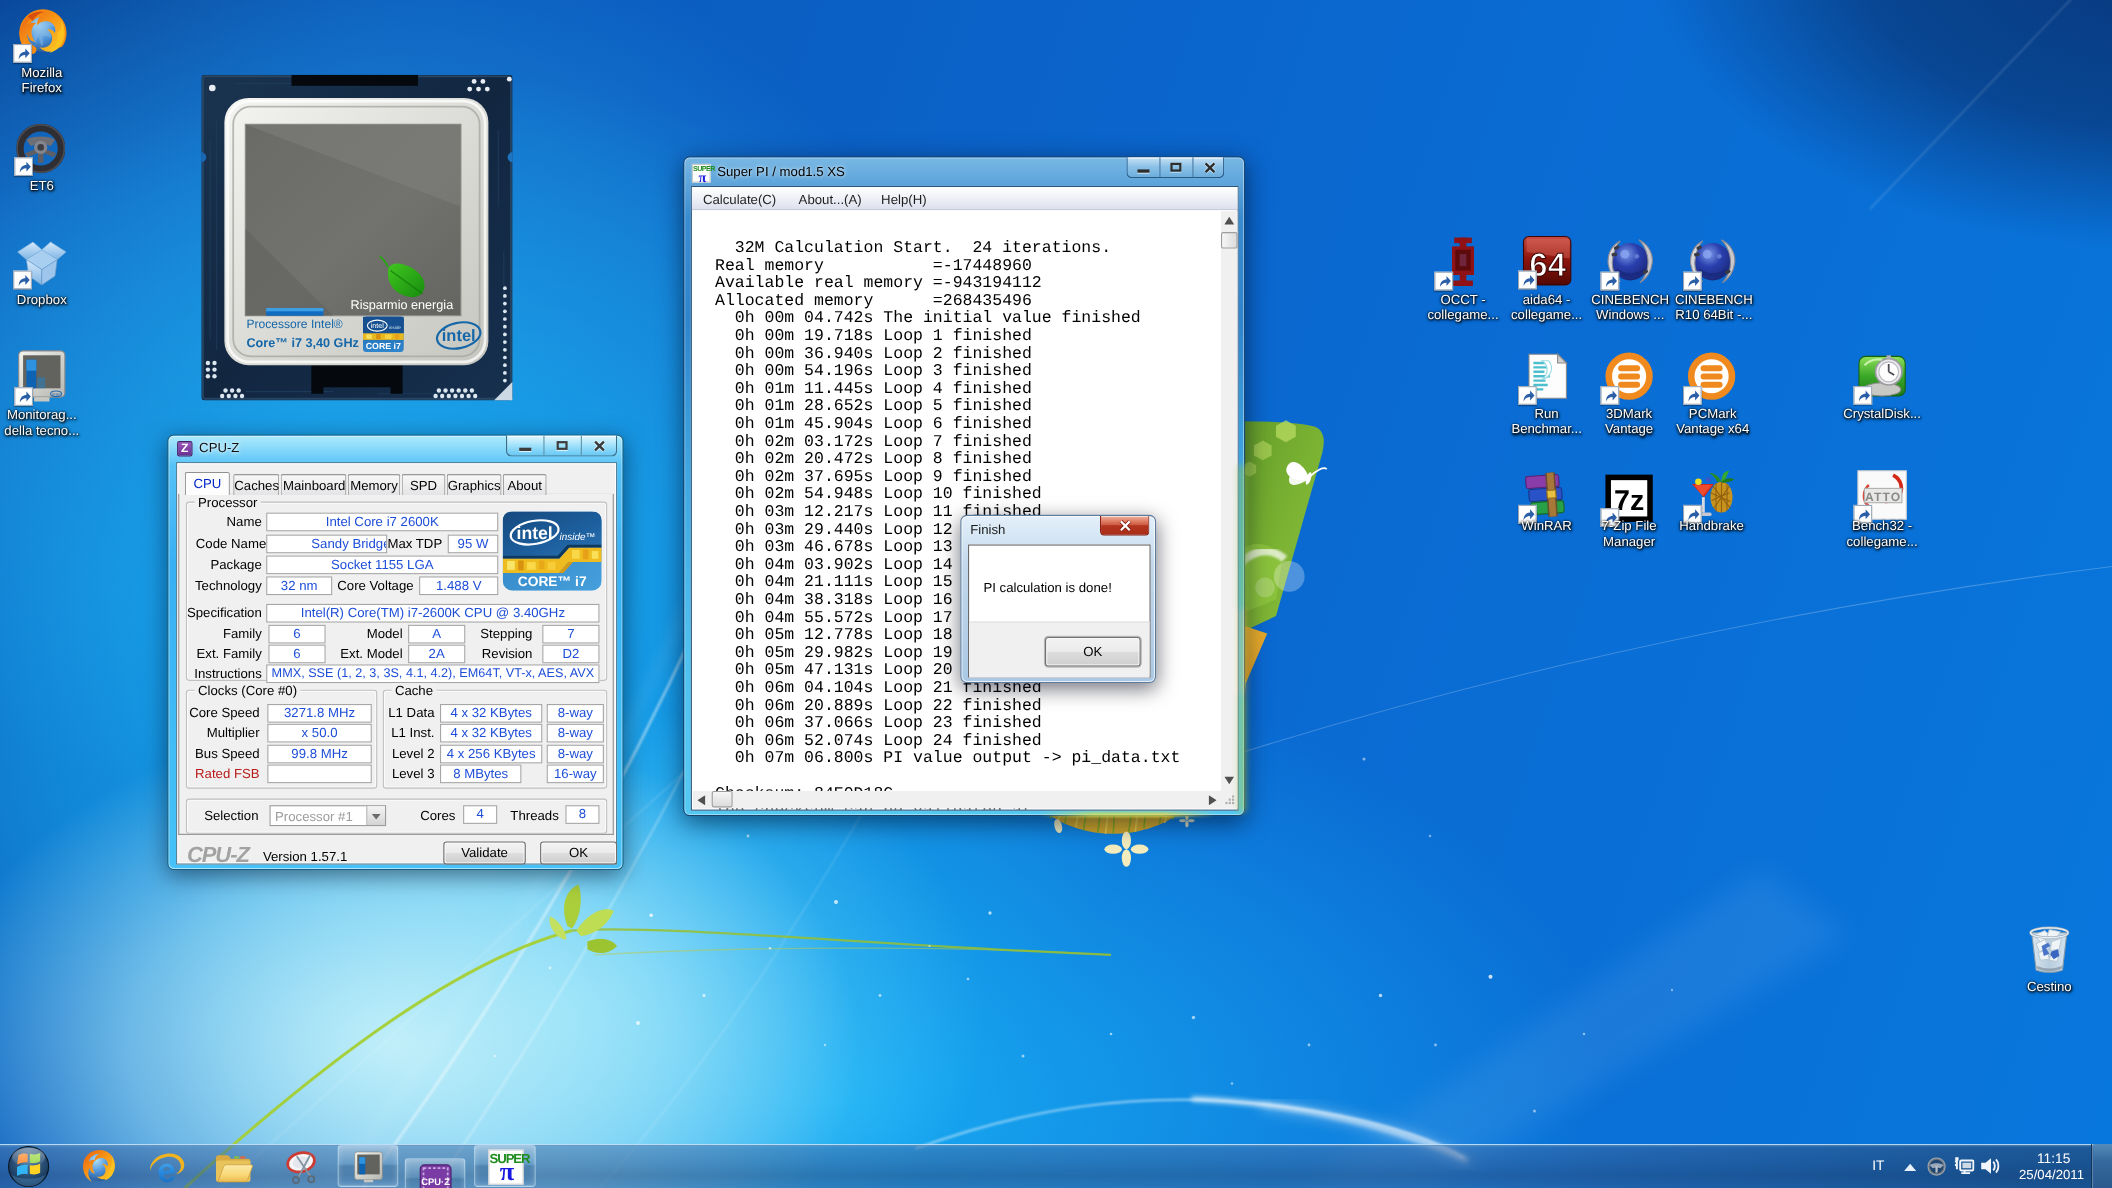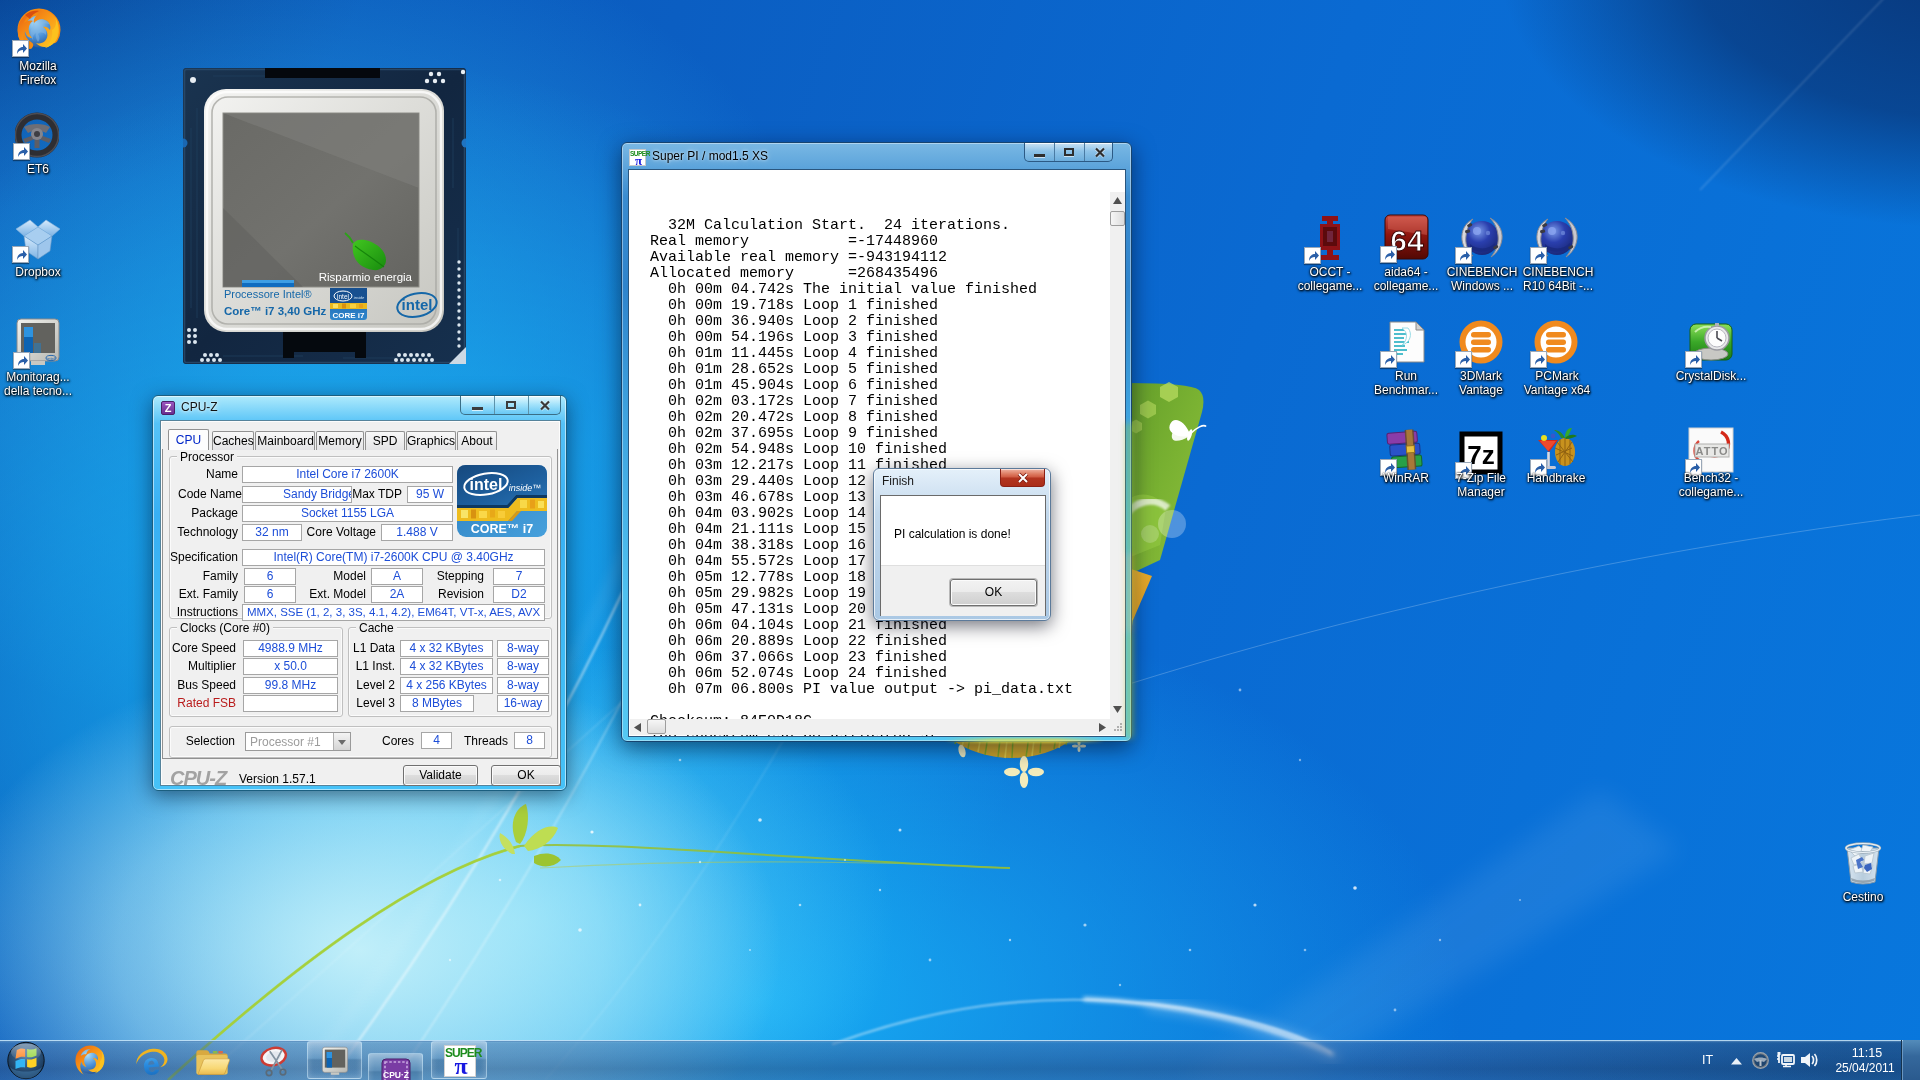--- a/index.html
+++ b/index.html
@@ -517,21 +517,21 @@
      <ellipse cx="29" cy="19" rx="22" ry="10.5" fill="none" stroke="#ffffff" stroke-width="2" transform="rotate(-10 29 19)"></ellipse>
      <text x="29" y="25" font-size="16" text-anchor="middle" font-family="Liberation Sans" font-weight="bold">intel</text>
      <text x="68" y="26" font-size="9" font-style="italic" text-anchor="middle" font-family="Liberation Sans">inside™</text>
     </g>
     <text x="45" y="68" font-size="12.5" fill="#ffffff" text-anchor="middle" font-family="Liberation Sans" font-weight="bold">CORE™ i7</text>
    </svg>
 
    <div class="gb" style="left:8px;top:206px;width:174px;height:90px;"></div>
    <div class="gbl" style="left:16px;top:200px;">Clocks (Core #0)</div>
    <div class="lb" style="left:5px;top:220px;width:70px;">Core Speed</div>
-   <div class="fld" style="left:82px;top:219px;width:95px;">4988.9 MHz</div>
+   <div class="fld" style="left:82px;top:219px;width:95px;">3271.8 MHz</div>
    <div class="lb" style="left:5px;top:238px;width:70px;">Multiplier</div>
    <div class="fld" style="left:82px;top:237px;width:95px;">x 50.0</div>
    <div class="lb" style="left:5px;top:257px;width:70px;">Bus Speed</div>
    <div class="fld" style="left:82px;top:256px;width:95px;">99.8 MHz</div>
    <div class="lb" style="left:5px;top:275px;width:70px;color:#b91c1c;">Rated FSB</div>
    <div class="fld" style="left:82px;top:274px;width:95px;"></div>
 
    <div class="gb" style="left:187px;top:206px;width:204px;height:90px;"></div>
    <div class="gbl" style="left:195px;top:200px;">Cache</div>
    <div class="lb" style="left:184px;top:220px;width:50px;">L1 Data</div>
@@ -583,20 +583,25 @@
   <div class="abs" style="left:9px;top:11px;width:11px;height:3px;background:#2e2e2e;box-shadow:0 1px 0 rgba(255,255,255,.6);"></div>
   <div class="abs" style="left:39px;top:5px;width:10px;height:8px;border:2px solid #2e2e2e;box-shadow:0 1px 0 rgba(255,255,255,.6);"></div>
   <svg class="abs" style="left:67px;top:3px;" width="16" height="13" viewBox="0 0 16 13">
         <path d="M4,2.5 L12,10.5 M12,2.5 L4,10.5" stroke="#ffffff" stroke-width="3.8" opacity=".5"></path>
         <path d="M4,2.5 L12,10.5 M12,2.5 L4,10.5" stroke="#2e2e2e" stroke-width="2.2"></path>
       </svg>
  </div>
 
  <div class="abs" style="left:6px;top:26px;width:498px;height:568px;background:#fff;border:1px solid #2a567e;">
 
+  <div class="abs" style="left:0px;top:0px;width:496px;height:21px;background:linear-gradient(#ffffff,#eef0f6 55%,#dde1ee);border-bottom:1px solid #c8ccd8;color:#1e1e1e;font-size:12px;">
+   <span class="abs" style="left:10px;top:4px;">Calculate(C)</span>
+   <span class="abs" style="left:97px;top:4px;">About...(A)</span>
+   <span class="abs" style="left:172px;top:4px;">Help(H)</span>
+  </div>
 
   <pre class="abs" style="left:1px;top:22px;width:480px;height:527px;margin:17px;overflow:hidden;font-family:'Liberation Mono',monospace;font-size:15px;line-height:16px;color:#000;padding:9px 0 0 3px;">  32M Calculation Start.  24 iterations.
 Real memory           =-17448960
 Available real memory =-943194112
 Allocated memory      =268435496
   0h 00m 04.742s The initial value finished
   0h 00m 19.718s Loop 1 finished
   0h 00m 36.940s Loop 2 finished
   0h 00m 54.196s Loop 3 finished
   0h 01m 11.445s Loop 4 finished

